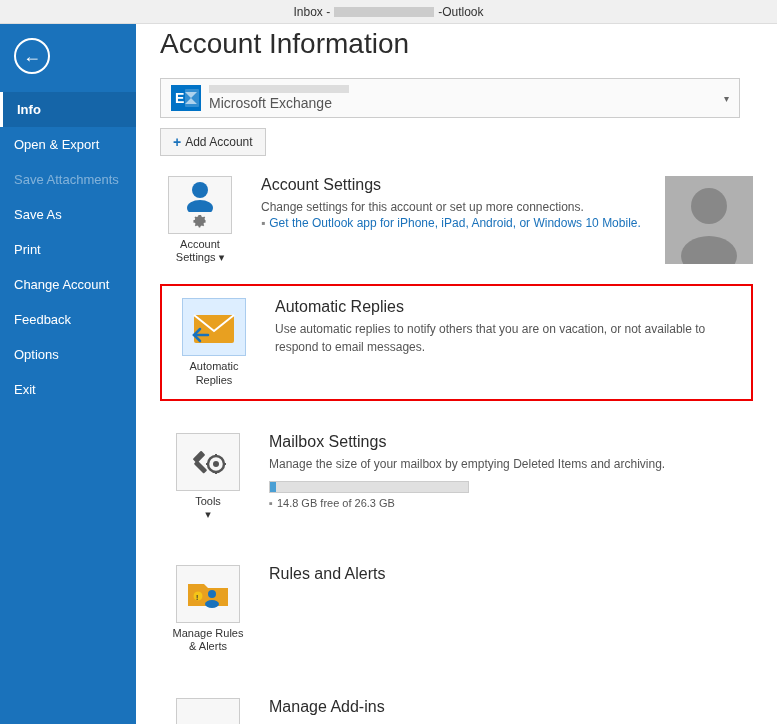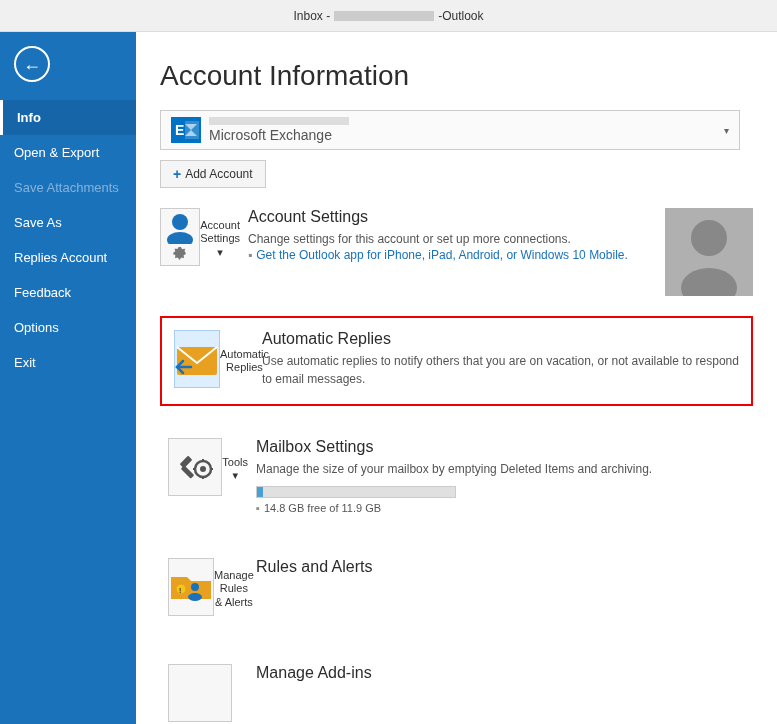--- a/index.html
+++ b/index.html
@@ -10,21 +10,21 @@
       width: 777px;
       height: 724px;
       overflow: hidden;
       display: flex;
       flex-direction: column;
     }
 
     
     .top-bar {
       background: #f0f0f0;
-      height: 32px;
+      height: 24px;
       display: flex;
       align-items: center;
       justify-content: center;
       font-size: 12px;
       color: #333;
       border-bottom: 1px solid #ddd;
       flex-shrink: 0;
     }
 
     
@@ -88,21 +88,21 @@
     .sidebar-item.disabled {
       color: rgba(255,255,255,0.45);
       cursor: default;
     }
 
     
     .content-area {
       flex: 1;
       background: white;
       overflow-y: auto;
-      padding: 28px 24px;
+      padding: 4px 24px;
     }
 
     .page-title {
       font-size: 28px;
       font-weight: 300;
       color: #2c2c2c;
       margin-bottom: 18px;
     }
 
     
@@ -181,22 +181,24 @@
 
     .info-card.highlighted {
       border: 2px solid #e00;
       padding: 12px;
     }
 
     .card-icon-area {
       width: 80px;
       min-width: 80px;
       display: flex;
-      align-items: center;
-      margin-right: 8px;
+      flex-direction: column;
+      align-items: center;
+      justify-content: center;
+      margin-right: 21px;
     }
 
     .card-icon-box {
       width: 64px;
       height: 58px;
       border: 1px solid #ccc;
       background: #f7f7f7;
       display: flex;
       flex-direction: column;
       align-items: center;
@@ -319,21 +321,24 @@
       <div class="sidebar-item">
         <span>Open &amp; Export</span>
       </div>
       <div class="sidebar-item disabled">
         <span>Save Attachments</span>
       </div>
       <div class="sidebar-item">
         <span>Save As</span>
       </div>
       <div class="sidebar-item">
-        <span>Replies Account</span>
+        <span>Print</span>
+      </div>
+      <div class="sidebar-item">
+        <span>Change Account</span>
       </div>
       <div class="sidebar-item">
         <span>Feedback</span>
       </div>
       <div class="sidebar-item">
         <span>Options</span>
       </div>
       <div class="sidebar-item">
         <span>Exit</span>
       </div>
@@ -437,21 +442,21 @@
         </div>
         <span class="card-icon-label">Tools<br>▾</span>
       </div>
       <div class="card-content">
         <div class="card-title">Mailbox Settings</div>
         <div class="card-desc">Manage the size of your mailbox by emptying Deleted Items and archiving.</div>
         <div class="progress-container">
           <div class="progress-bar-bg">
             <div class="progress-bar-fill"></div>
           </div>
-          <div class="progress-label">14.8 GB free of 11.9 GB</div>
+          <div class="progress-label">14.8 GB free of 26.3 GB</div>
         </div>
       </div>
     </div>
 
     
     <div class="info-card">
       <div class="card-icon-area">
         <div class="card-icon-box">
           <svg width="44" height="36" viewBox="0 0 44 36">
 

